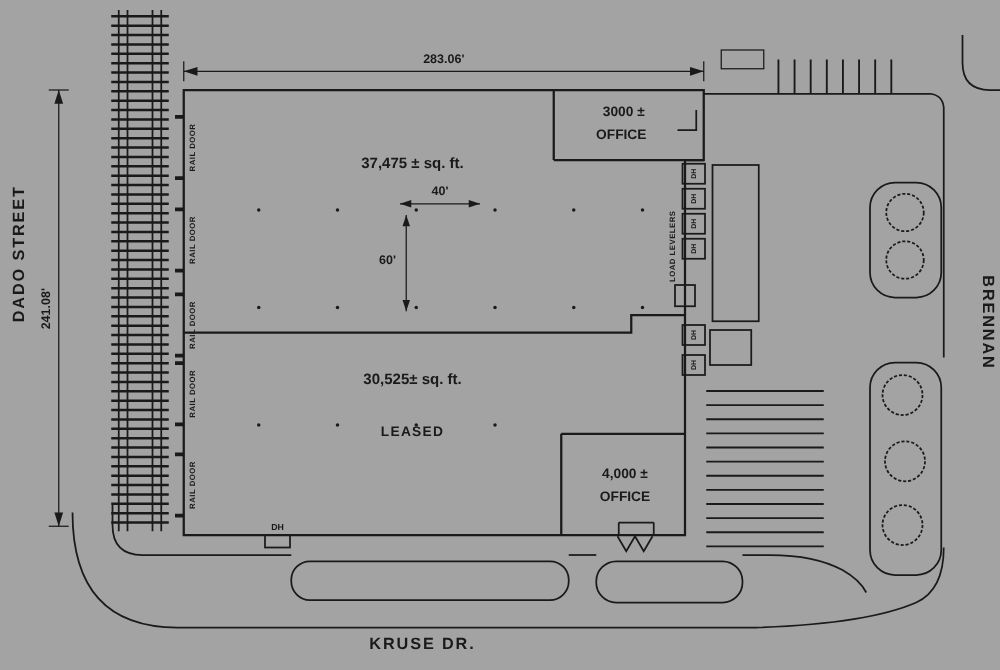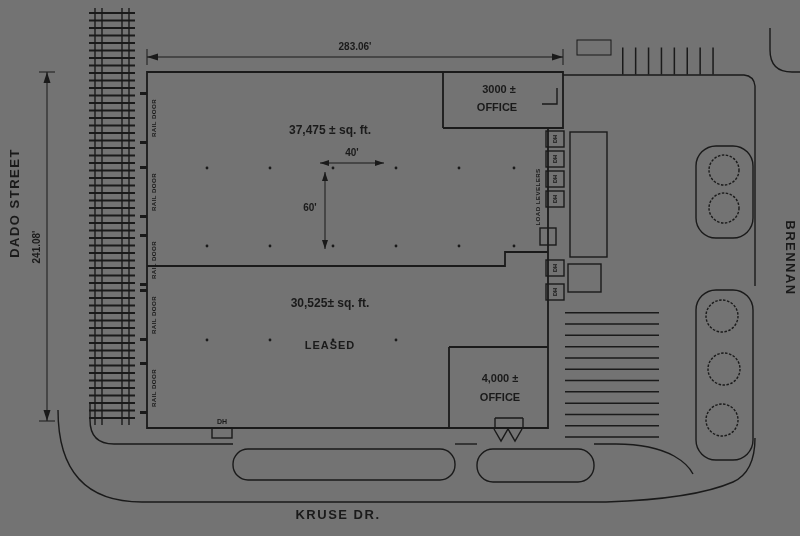--- a/index.html
+++ b/index.html
@@ -1,16 +1,16 @@
 <!DOCTYPE html>
 <html><head>
 <meta charset="utf-8">
 <style>
   html,body{margin:0;padding:0;background:#fff;}
-  #stage{width:800px;height:536px;background:#737373;position:relative;overflow:hidden;}
+  #stage{width:800px;height:536px;background:#a3a3a3;position:relative;overflow:hidden;}
   svg{display:block;}
   text{font-family:"Liberation Sans", sans-serif;fill:#1a1a1a;}
   .ink{stroke:#1a1a1a;fill:none;}
   .thin{stroke-width:1;}
   .med{stroke-width:1.4;}
   .bold{stroke-width:1.8;}
   .lblXL{font-size:13px;font-weight:bold;letter-spacing:1.5px;}
   .lblL{font-size:12px;font-weight:bold;}
   .lblM{font-size:11px;font-weight:bold;}
   .lblDim{font-size:10px;font-weight:bold;}

